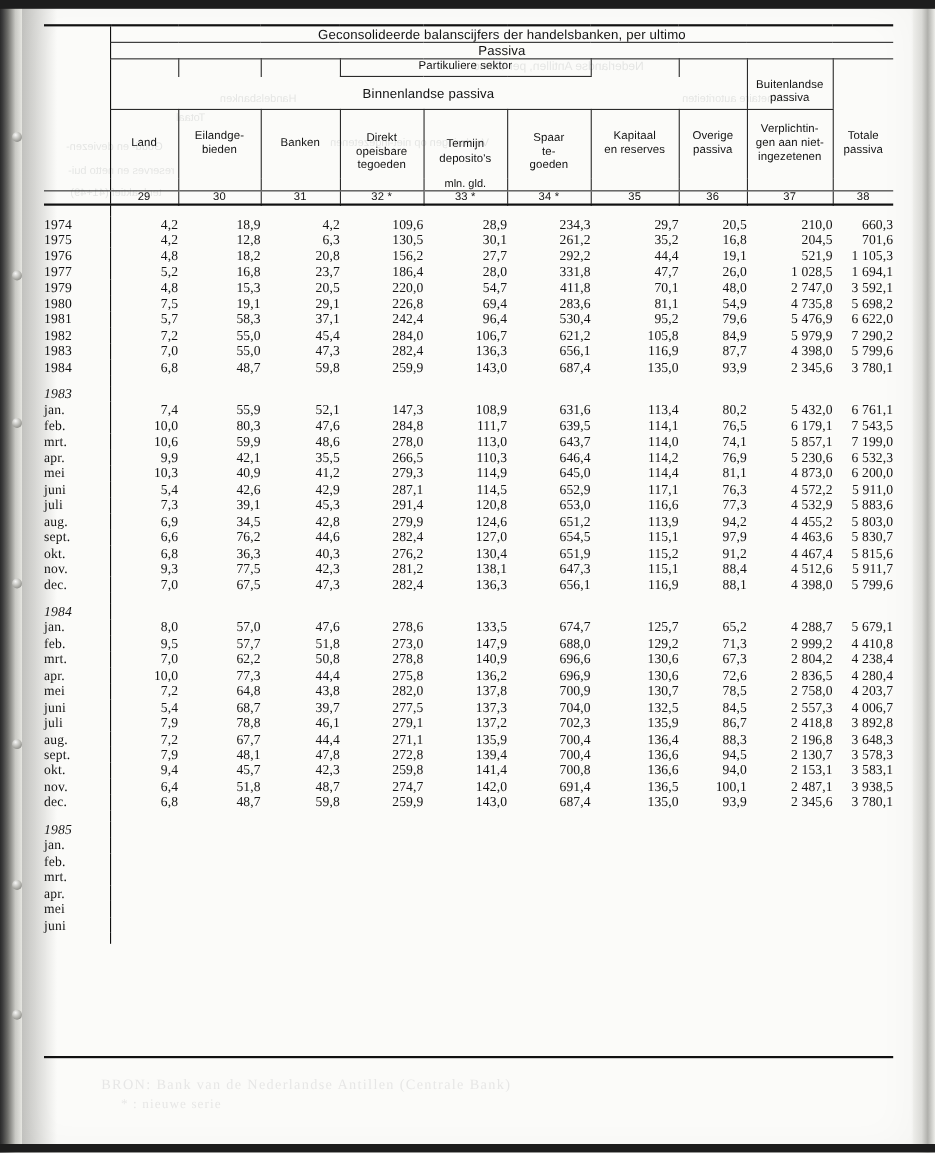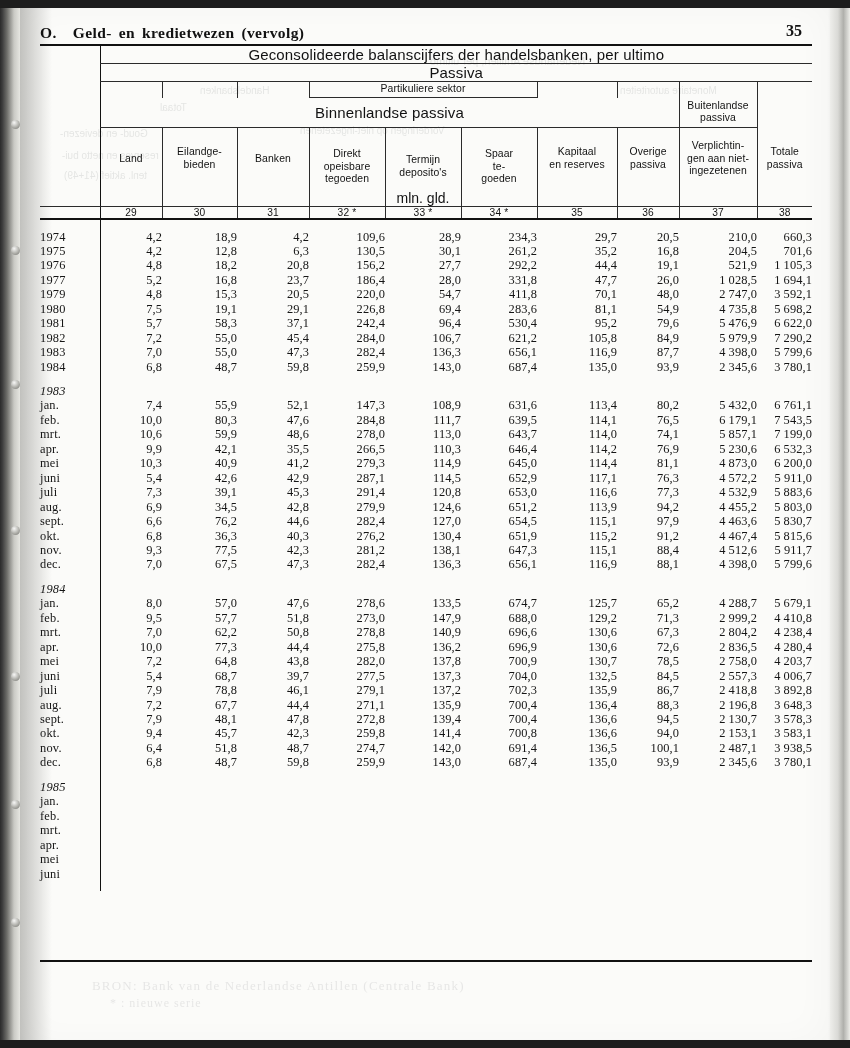--- a/index.html
+++ b/index.html
@@ -111,33 +111,33 @@
   .ch { 
     text-align: center;
     font-size: 10.4px;
     line-height: 12.4px;
     letter-spacing: .1px;
     color: #111;
   }
   .ch-top { vertical-align: top; padding-top: 3px; }
   .bigtitle {
     text-align: center;
-    font-size: 15px;
+    font-size: 12px;
     letter-spacing: .15px;
     padding: 3px 0 3px 0;
   }
   .numrow td {
     text-align: center;
     font-size: 10.2px;
     font-weight: bold;
     padding: 2.5px 0 3px 0;
     letter-spacing: .2px;
   }
   .unit {
-    font-size: 14px;
+    font-size: 10px;
     text-align: center;
     padding-bottom: 1px;
   }
 
   
   .body-wrap {
     position: relative;
     width: 772px;
   }
   table.data {
@@ -241,26 +241,20 @@
   <div class="ghost ghost-flip ghost-sans" style="left:300px; top:125px; font-size:10px;">Vorderingen op niet-ingezetenen</div>
   <div class="ghost ghost-flip ghost-sans" style="left:620px; top:85px; font-size:10px;">Monetaire autoriteiten</div>
   <div class="ghost ghost-flip ghost-sans" style="left:200px; top:85px; font-size:10px;">Handelsbanken</div>
 
   <div class="bottom-rule"></div>
   <div class="footer-ghost">BRON: Bank van de Nederlandse Antillen (Centrale Bank)</div>
   <div class="footer-ghost2">* : nieuwe serie</div>
 
   <div class="content">
 
-    <div class="hdr-row">
-      <div class="page-title">
-        <span class="chap">O.</span><span class="w"></span><span class="w">Geld-</span><span class="w">en</span><span class="w">kredietwezen</span><span>(vervolg)</span>
-      </div>
-      <div class="page-no">35</div>
-    </div>
 
     <table class="main">
       <colgroup>
         <col style="width:60px">
         <col style="width:62px">
         <col style="width:75px">
         <col style="width:72px">
         <col style="width:76px">
         <col style="width:76px">
         <col style="width:76px">

